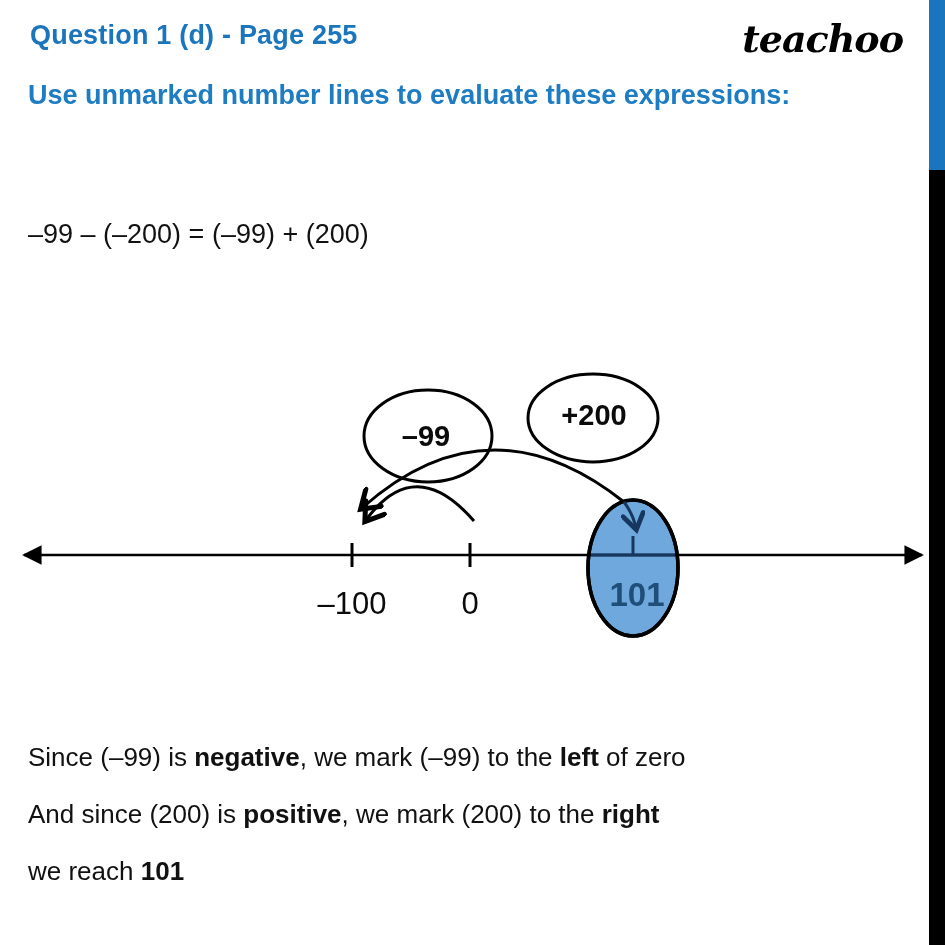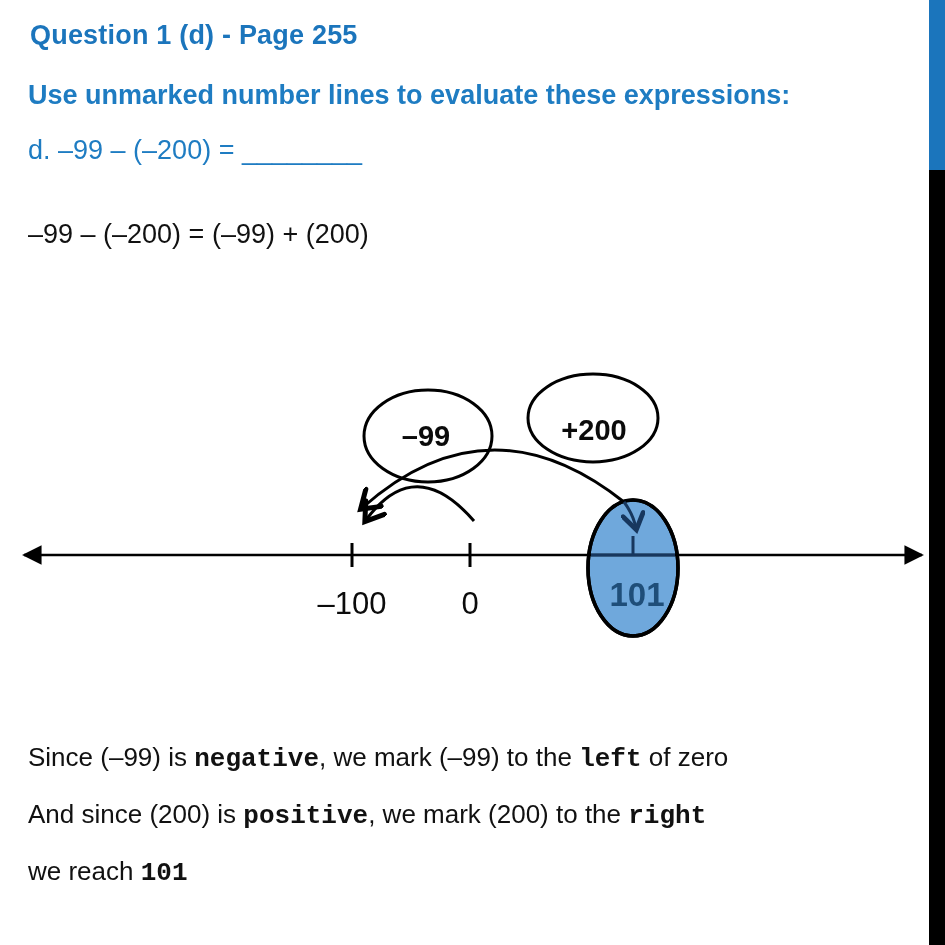--- a/index.html
+++ b/index.html
@@ -40,48 +40,48 @@
     position:absolute;left:28px;top:219px;
     font-size:27px;color:#111111;
   }
 
   
   .diagram{position:absolute;left:0;top:330px;width:932px;height:340px;}
   .diagram svg{position:absolute;left:0;top:0;}
   .dlabel{position:absolute;transform:translateX(-50%);white-space:nowrap;color:#111;}
   .jump-label{font-weight:700;font-size:29px;color:#0b0b0b;}
   .jump1{left:426px;top:90px;}
-  .jump2{left:594px;top:84px;}
+  .jump2{left:594px;top:69px;}
   .tick-label{font-size:31px;color:#0b0b0b;text-align:center;}
   .t100{left:352px;top:256px;}
   .t0{left:470px;top:256px;}
   .result-label{left:637px;top:248px;font-size:33px;font-weight:700;color:#1F4E79;line-height:1;}
 
   
   .expl{
     position:absolute;left:28px;
     font-size:26px;color:#111111;white-space:nowrap;
   }
-  .expl b{font-weight:700;font-family:Liberation Mono, monospace;}
+  .expl b{font-weight:700;}
   .l1{top:742px;}
   .l2{top:799px;}
   .l3{top:856px;text-align:right;}
 </style>
 </head>
 <body>
 
 <div class="page">
 
   <div class="bar-blue"></div>
   <div class="bar-black"></div>
 
   <div class="title">Question 1 (d) - Page 255</div>
+  <div class="logo">teachoo</div>
 
   <div class="instruction">Use unmarked number lines to evaluate these expressions:</div>
-  <div class="question-part">d. –99 – (–200) = ________</div>
 
   <div class="rewrite">–99 – (–200) = (–99) + (200)</div>
 
   <div class="diagram">
     <svg width="945" height="340" viewBox="0 0 945 340">
       <defs>
         <marker id="axisArrow" viewBox="0 0 12 12" refX="10" refY="6" markerWidth="9" markerHeight="9" orient="auto-start-reverse">
           <path d="M1 1 L11 6 L1 11 Z" fill="#000"></path>
         </marker>
         <marker id="vArrowBlack" viewBox="0 0 14 14" refX="10" refY="7" markerWidth="9" markerHeight="9" orient="auto">

